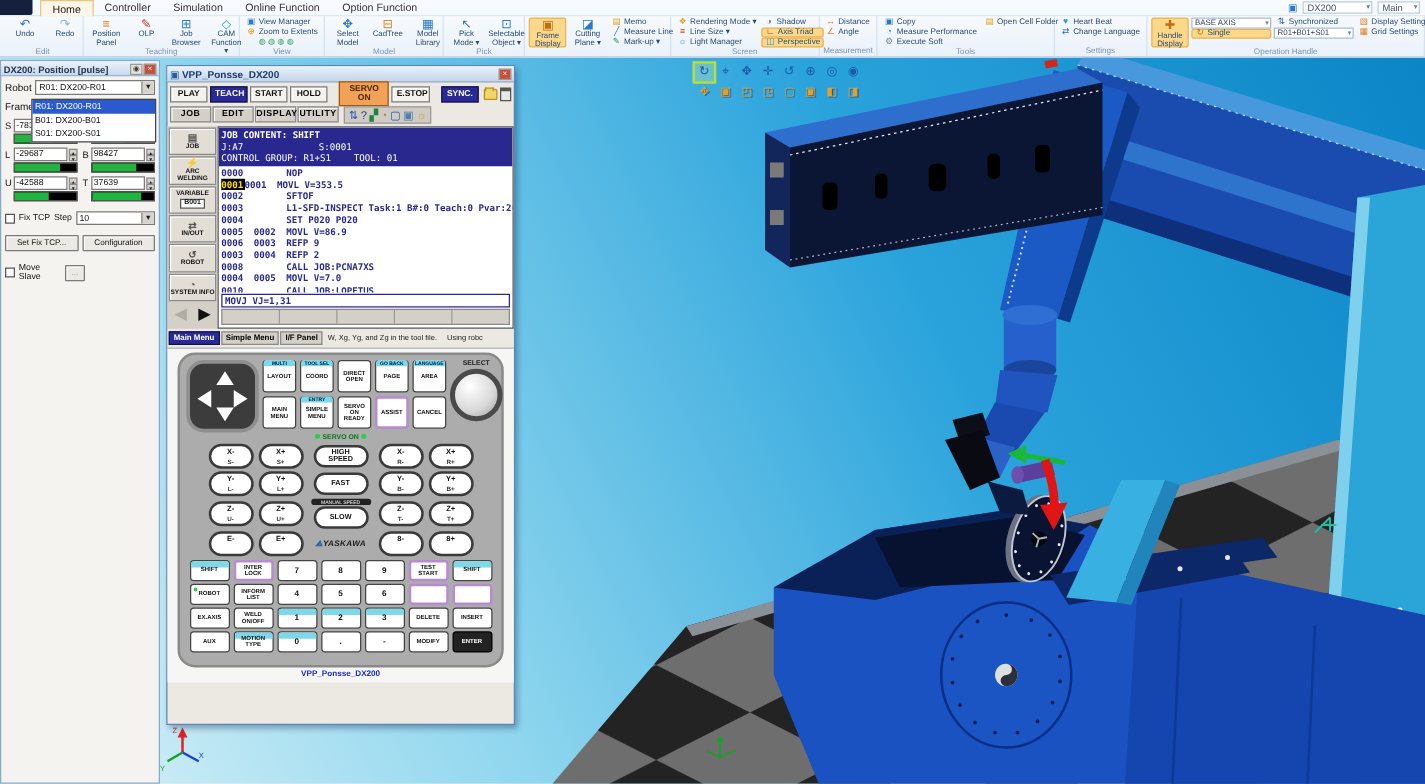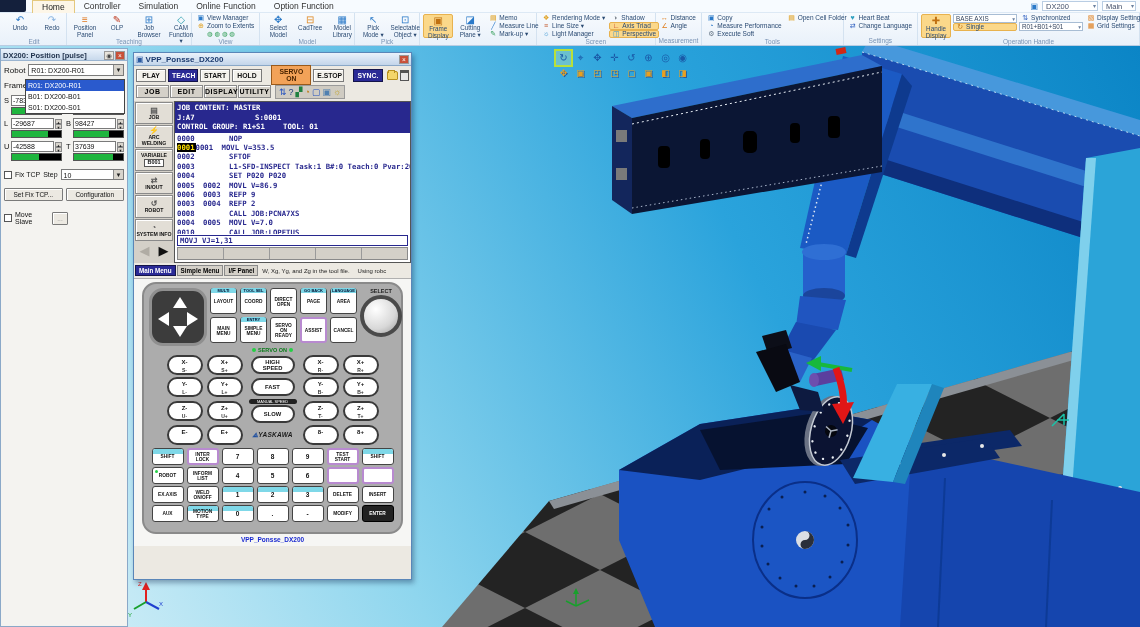--- a/index.html
+++ b/index.html
@@ -80,21 +80,21 @@
   #vppmain { display:flex; height:162px; }
   #sidebar { width:40px; background:#d4d0c8; display:flex; flex-direction:column; padding:1px; gap:1px; }
   .sbtn { flex:1; background:#e2ded6; border:1px solid #8a8a8a; box-shadow:inset 1px 1px 0 #fff; font-size:5.2px; font-weight:bold; text-align:center; display:flex; flex-direction:column; align-items:center; justify-content:center; line-height:5.5px; color:#111; }
   .sbtn .si { font-size:8px; line-height:9px; color:#555; }
   .sbtn .var { border:1px solid #555; background:#fff; font-size:5.5px; padding:0 2px; margin-top:1px; }
   #sbarrows { height:20px; display:flex; }
   #sbarrows span { flex:1; text-align:center; font-size:13px; line-height:18px; }
   #arrL { color:#b0aca4; } #arrR { color:#111; }
   #screen { flex:1; background:#fff; border:1px solid #555; display:flex; flex-direction:column; overflow:hidden; font-family:"DejaVu Sans Mono",monospace; }
   #jobhead { background:#28288e; color:#fff; font-size:7.3px; font-weight:bold; line-height:9.5px; padding:1px 2px; }
-  #jobhead .r2 { display:flex; } #jobhead .r2 b { font-weight:bold; }
+  #jobhead .r2 { display:flex; } #jobhead .r2 b { font-weight:normal; }
   #jobhead .sp { width:78px; }
   #joblines { flex:1; padding:1px 0 0 2px; color:#28288e; font-size:7.3px; font-weight:bold; line-height:9.4px; overflow:hidden; }
   .jl { white-space:pre; } 
   .jl .addr { display:inline-block; width:26px; }
   .jl .addr.hl { background:#000; color:#ffe000; width:auto; padding-right:1px; }
   .jl .num { display:inline-block; width:26px; }
   #inputline { margin:1px 2px; border:1px solid #28288e; background:#fff; font-size:7.3px; font-weight:bold; color:#28288e; font-family:"DejaVu Sans Mono",monospace; height:11px; line-height:10px; padding:0 2px; }
   #funcrow { height:13px; margin:0 2px 2px 2px; background:#d4d0c8; border:1px solid #8a8a8a; display:flex; }
   #funcrow i { flex:1; border-right:1px solid #9a9a9a; }
   #vppbottom { display:flex; align-items:center; height:15px; padding:0 1px; gap:1px; background:#ece9e2; }
@@ -742,21 +742,21 @@
           <span class="si">◔</span>
           <span>SYSTEM INFO</span>
         </div>
         <div id="sbarrows">
           <span id="arrL">◀</span>
           <span id="arrR">▶</span>
         </div>
       </div>
     <div id="screen">
       <div id="jobhead">
-        <div>JOB CONTENT: MASTER</div>
+        <div>JOB CONTENT: SHIFT</div>
         <div class="r2">
             <b class="sp">J:A7</b>
             <b>S:0001</b>
           </div>
         <div class="r2">
             <b class="sp" style="width:106px;">CONTROL GROUP: R1+S1</b>
             <b>TOOL: 01</b>
           </div>
       </div>
       <div id="joblines">

